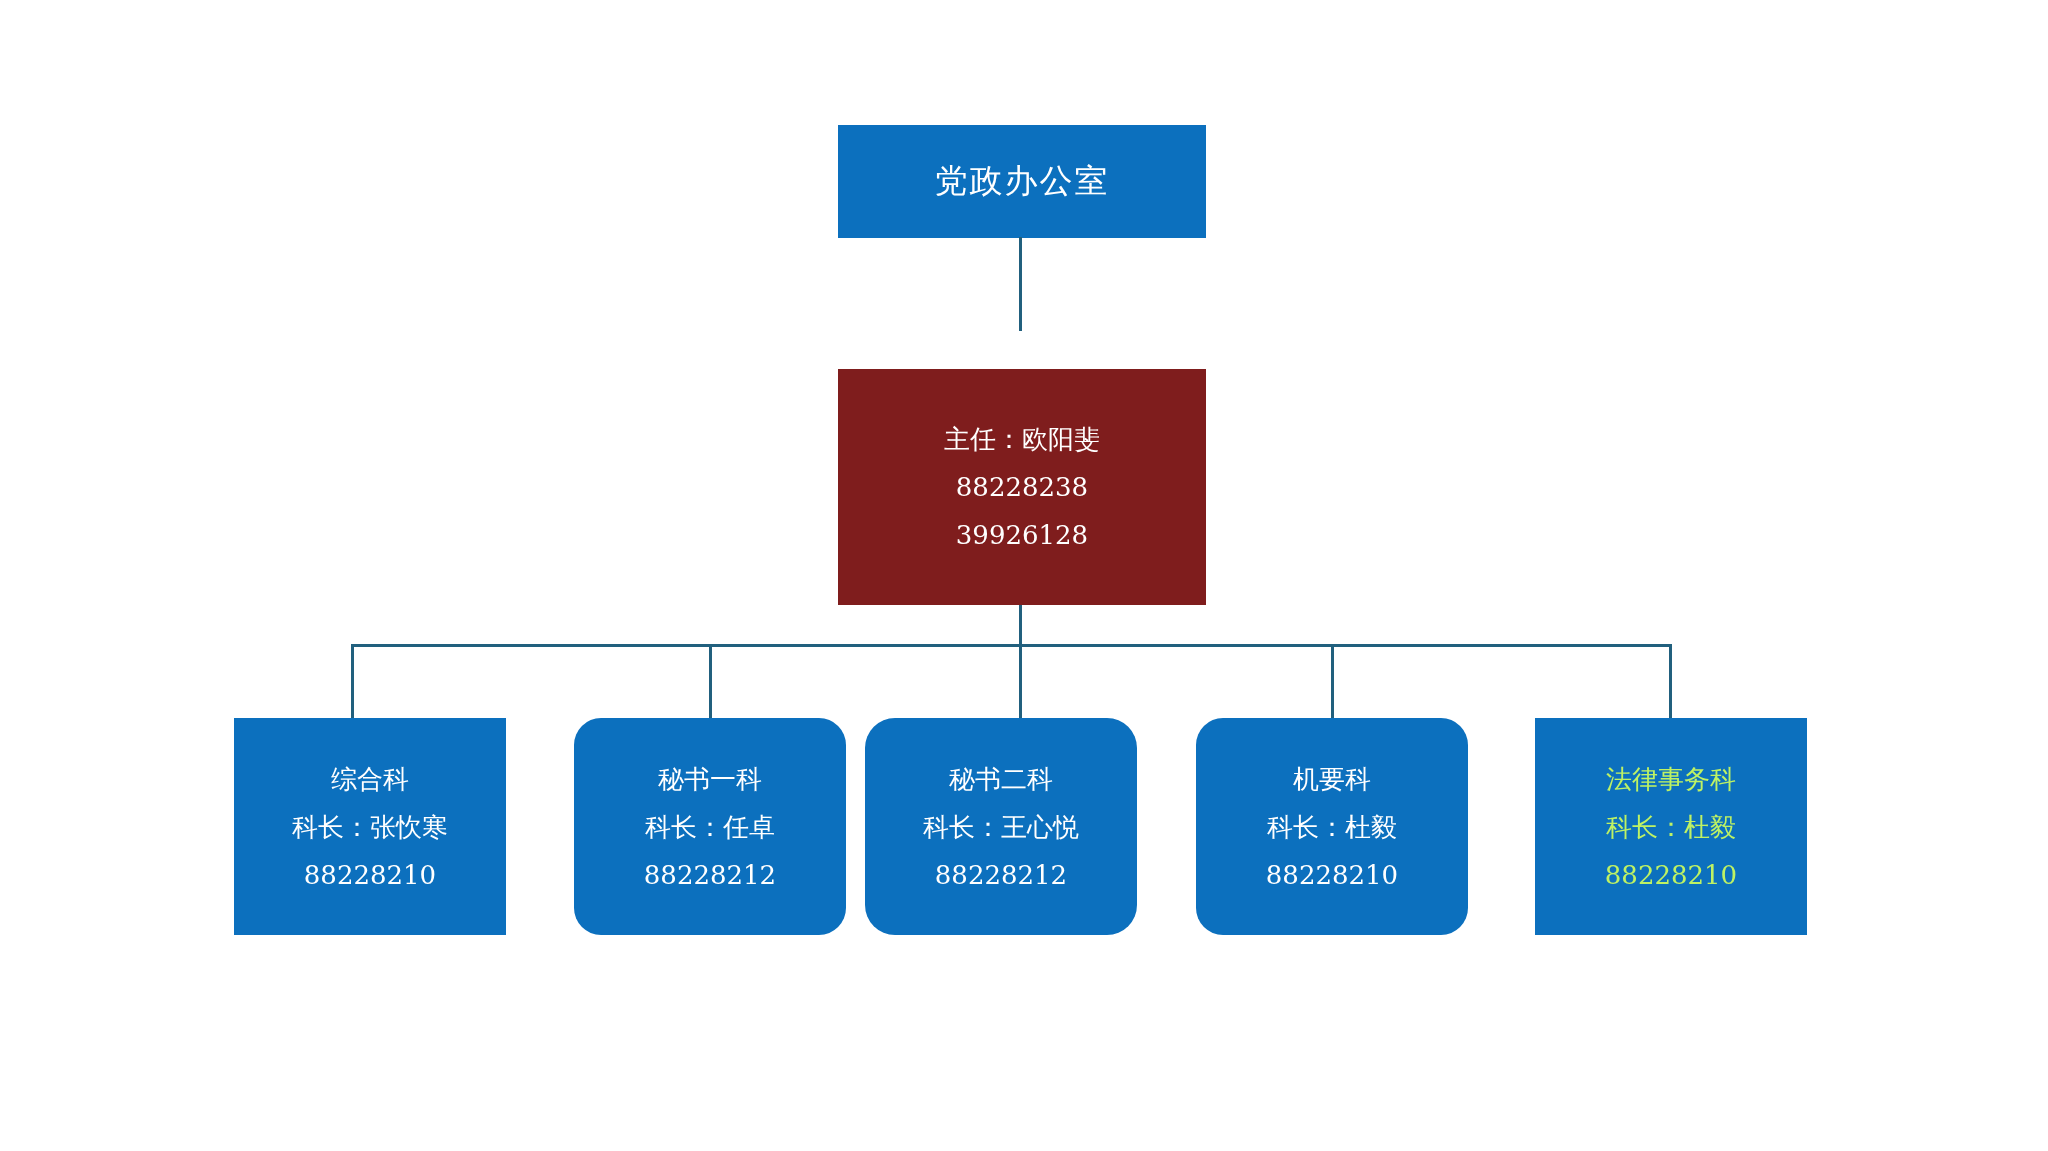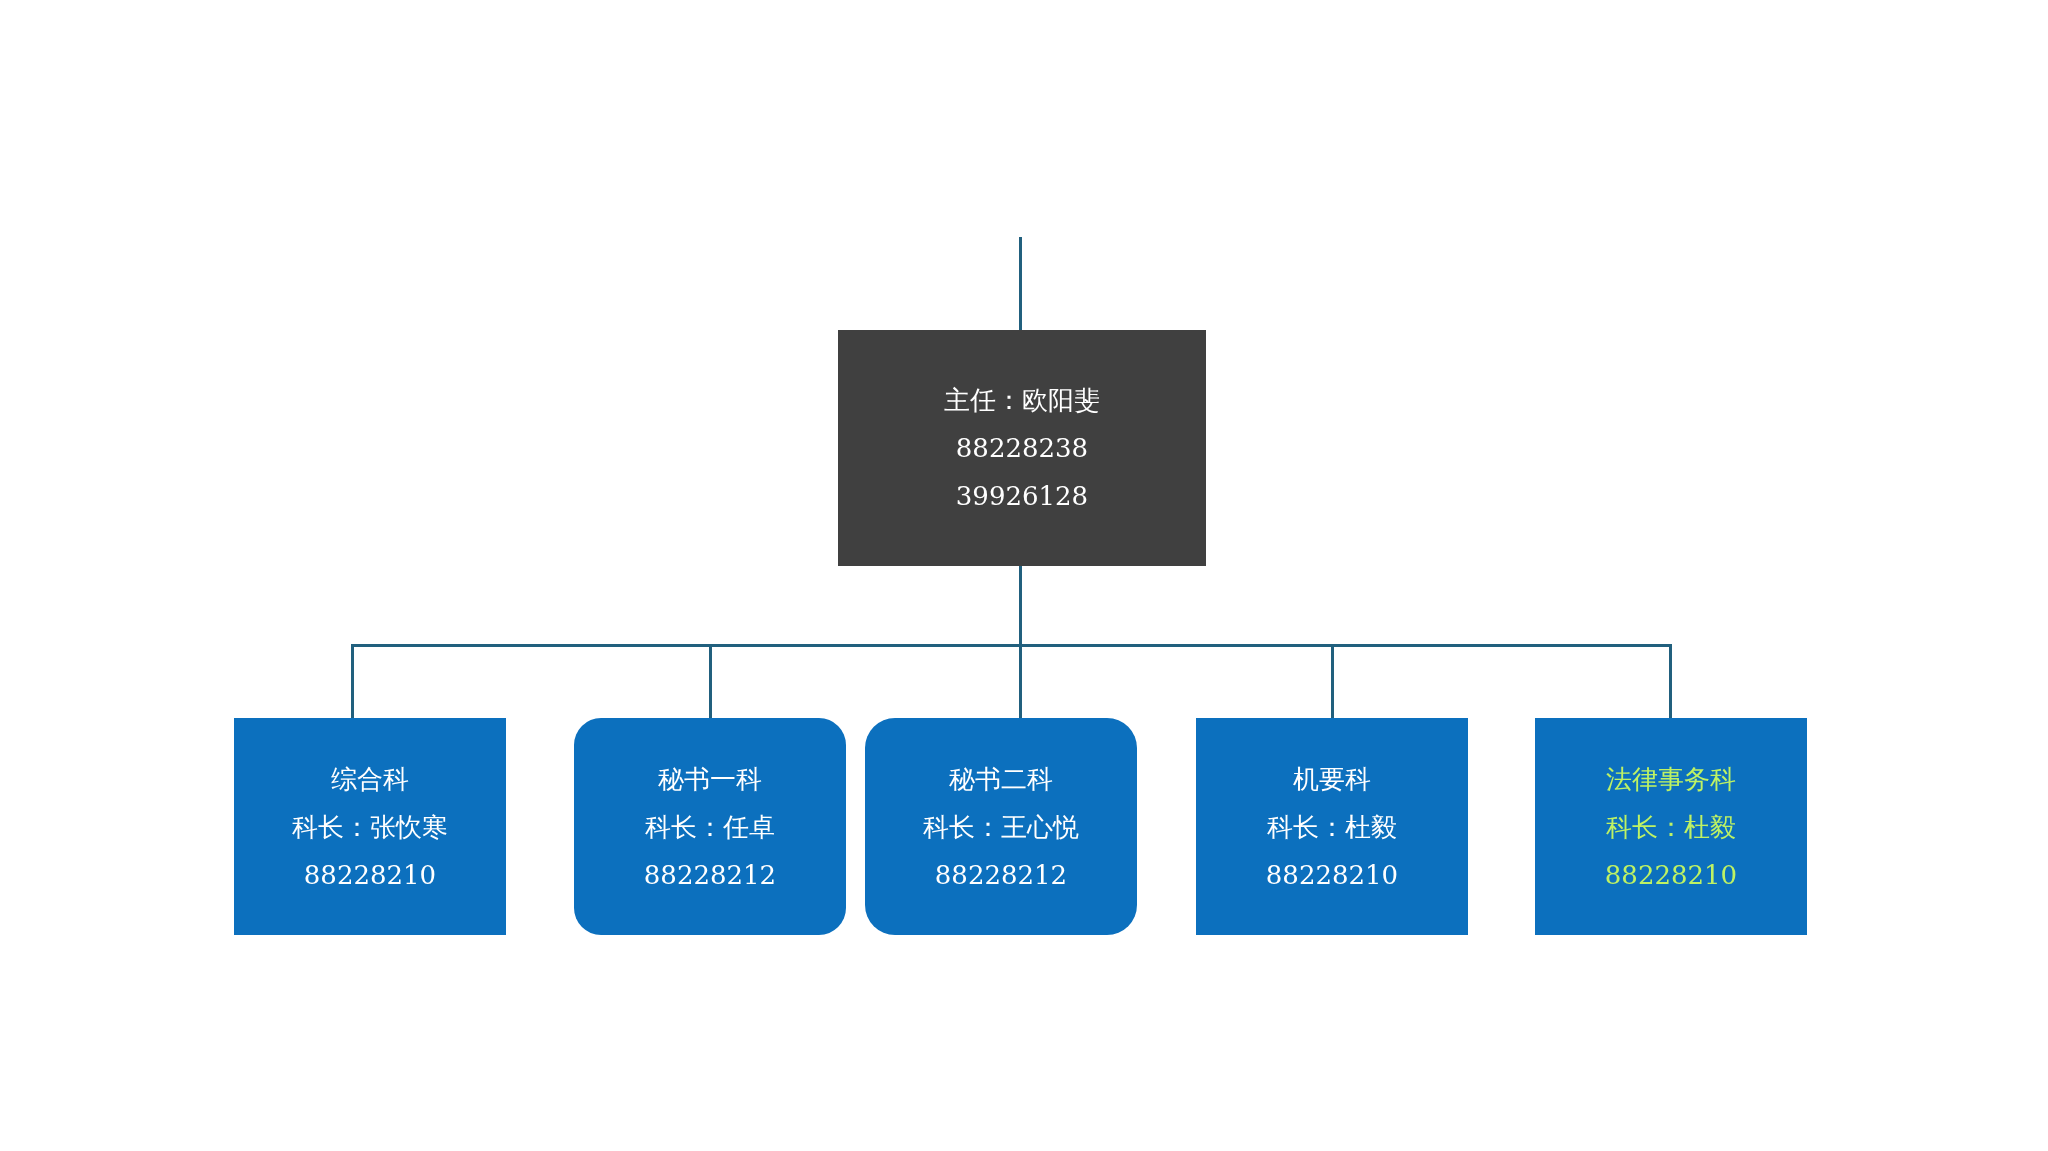--- a/index.html
+++ b/index.html
@@ -68,30 +68,33 @@
   #connector-drop-1 { left: 351px;  top: 644px; height: 75px; }
   #connector-drop-2 { left: 709px;  top: 644px; height: 75px; }
   #connector-drop-4 { left: 1331px; top: 644px; height: 75px; }
   #connector-drop-5 { left: 1669px; top: 644px; height: 75px; }
 </style>
 </head>
 <body>
 
 <div id="canvas" style="background: rgb(255, 255, 255);">
 
+  <div class="node" id="root-box" style="background: rgb(12, 112, 190); color: rgb(255, 255, 255);">
+    <span class="line">党政办公室</span>
+  </div>
 
   <div class="connector v-line" id="connector-trunk-top" style="background: rgb(33, 96, 126);"></div>
   <div class="connector v-line" id="connector-trunk-bottom" style="background: rgb(33, 96, 126);"></div>
   <div class="connector h-line" id="connector-horizontal" style="background: rgb(33, 96, 126);"></div>
   <div class="connector v-line" id="connector-drop-1" style="background: rgb(33, 96, 126);"></div>
   <div class="connector v-line" id="connector-drop-2" style="background: rgb(33, 96, 126);"></div>
   <div class="connector v-line" id="connector-drop-4" style="background: rgb(33, 96, 126);"></div>
   <div class="connector v-line" id="connector-drop-5" style="background: rgb(33, 96, 126);"></div>
 
-  <div class="node" id="director-box" style="background: #404040; color: rgb(255, 255, 255);">
+  <div class="node" id="director-box" style="background: #7f1d1d; color: rgb(255, 255, 255); margin-top: 39px;">
     <span class="line">主任：欧阳斐</span>
     <span class="line">88228238</span>
     <span class="line">39926128</span>
   </div>
 
   <div class="node dept" id="dept-box-1" style="background: rgb(12, 112, 190); color: rgb(255, 255, 255);">
     <span class="line">综合科</span>
     <span class="line">科长：张忺寒</span>
     <span class="line">88228210</span>
   </div>
@@ -101,21 +104,21 @@
     <span class="line">科长：任卓</span>
     <span class="line">88228212</span>
   </div>
 
   <div class="node dept" id="dept-box-3" style="background: rgb(12, 112, 190); color: rgb(255, 255, 255);">
     <span class="line">秘书二科</span>
     <span class="line">科长：王心悦</span>
     <span class="line">88228212</span>
   </div>
 
-  <div class="node dept" id="dept-box-4" style="background: rgb(12, 112, 190); color: rgb(255, 255, 255);">
+  <div class="node dept" id="dept-box-4" style="background: rgb(12, 112, 190); color: rgb(255, 255, 255); border-radius: 27px;">
     <span class="line">机要科</span>
     <span class="line">科长：杜毅</span>
     <span class="line">88228210</span>
   </div>
 
   <div class="node dept" id="dept-box-5" style="background: rgb(12, 112, 190); color: #bef264;">
     <span class="line">法律事务科</span>
     <span class="line">科长：杜毅</span>
     <span class="line">88228210</span>
   </div>

